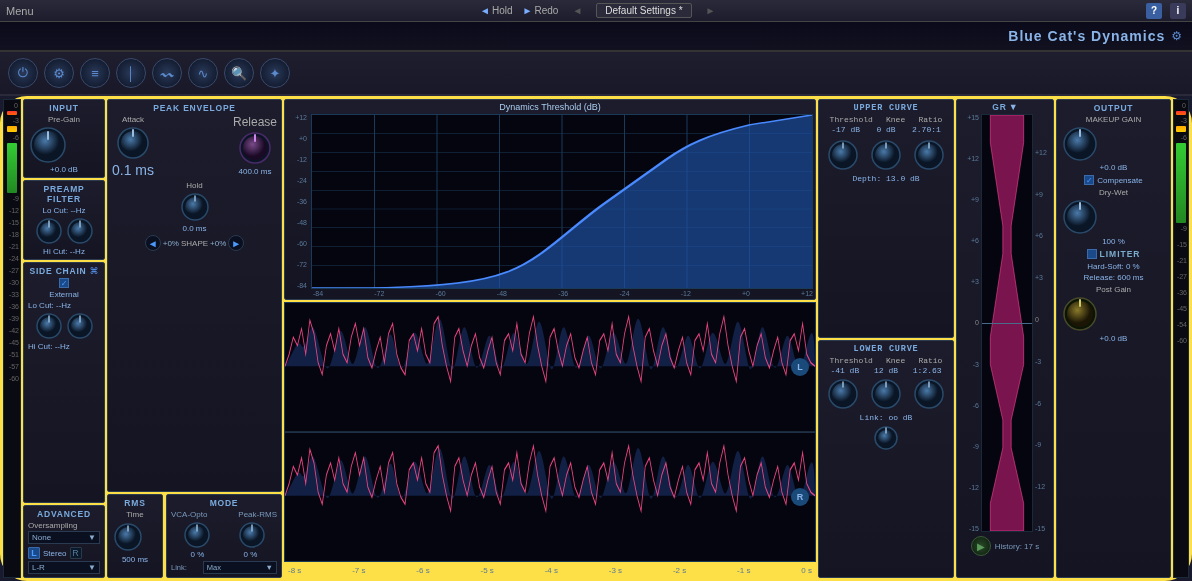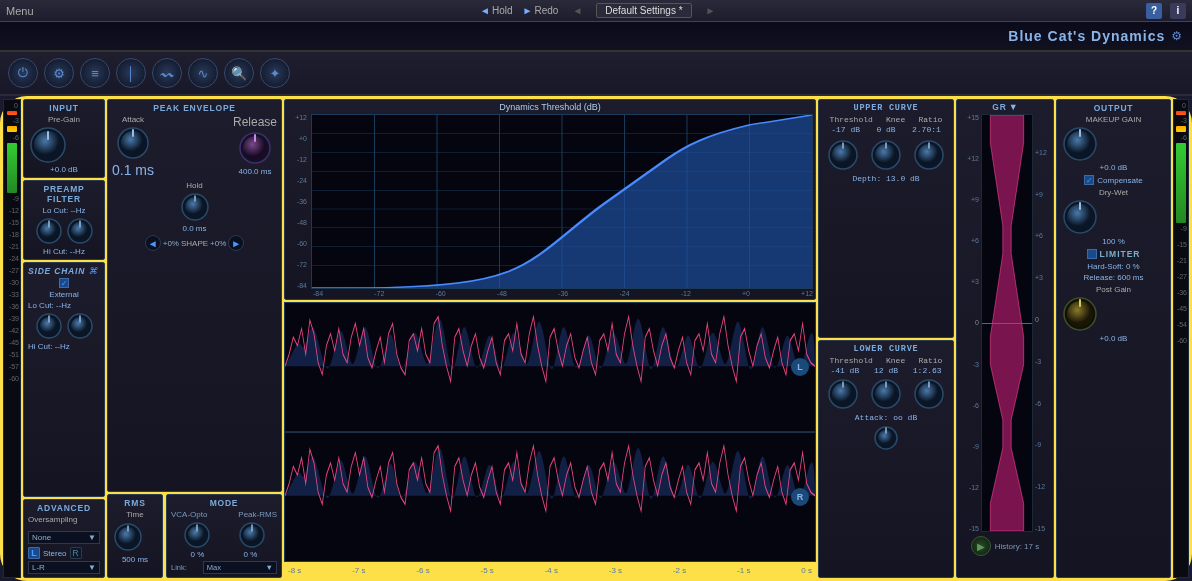--- a/index.html
+++ b/index.html
@@ -350,21 +350,21 @@
             <circle cx="14" cy="14" r="12" fill="#0a1525" stroke="#2a4a6a" stroke-width="1.5"></circle>
             <circle cx="14" cy="14" r="9" fill="url(#kg1)"></circle>
             <line x1="14" y1="4" x2="14" y2="10" stroke="#9abcde" stroke-width="1.5" stroke-linecap="round"></line>
           </svg>
         </div>
       </div>
       <div style="font-size:8px; color:#8ab4e8; text-align:center;">Hi Cut: --Hz</div>
     </div>
 
     <div class="section-box" style="flex:1;">
-      <div style="display:flex; align-items:center; justify-content:flex-start; gap:3px;font-style:italic;">
+      <div style="display:flex; align-items:center; justify-content:center; gap:3px;">
         <div class="section-title" style="margin-bottom:0;">SIDE CHAIN</div>
         <span style="color:#5a9aff; font-size:9px;">⌘</span>
       </div>
       <div style="display:flex; align-items:center; gap:2px; margin:2px 0;flex-direction:column;">
         <div class="checkbox checked"></div>
         <span style="font-size:8px; color:#8ab4e8;">External</span>
       </div>
       <div style="font-size:8px; color:#8ab4e8;">Lo Cut: --Hz</div>
       <div style="display:flex; gap:3px; justify-content:center; margin:2px 0;">
         <div class="knob-visual">
@@ -380,21 +380,21 @@
             <circle cx="14" cy="14" r="9" fill="url(#kg1)"></circle>
             <line x1="14" y1="4" x2="14" y2="10" stroke="#9abcde" stroke-width="1.5" stroke-linecap="round"></line>
           </svg>
         </div>
       </div>
       <div style="font-size:8px; color:#8ab4e8;">Hi Cut: --Hz</div>
     </div>
 
     <div class="section-box">
       <div class="section-title">ADVANCED</div>
-      <div style="font-size:8px; color:#aaa; margin-bottom:7px;">Oversampling</div>
+      <div style="font-size:8px; color:#aaa; margin-bottom:1px;">Oversampling</div>
       <div class="dropdown">
         <span>None</span>
           <span>▼</span>
       </div>
       <div style="display:flex; align-items:center; gap:3px; margin-top:3px;">
         <div style="width:12px;height:12px; background:#1a4a8a; border:1px solid #3a6aaa; border-radius:1px; display:flex;align-items:center;justify-content:center; color:#4a9aff; font-size:9px; font-weight:bold; cursor:pointer;">L</div>
         <span style="font-size:8px; color:#8ab4e8;">Stereo</span>
         <div style="width:12px;height:12px; background:#0a1a2a; border:1px solid #2a3a4a; border-radius:1px; display:flex;align-items:center;justify-content:center; color:#5a7a9a; font-size:9px; cursor:pointer;">R</div>
       </div>
       <div class="dropdown" style="margin-top:2px;">
@@ -675,21 +675,21 @@
           </svg>
         </div>
         <div class="knob-visual">
           <svg width="34" height="34" viewBox="0 0 34 34">
             <circle cx="17" cy="17" r="14" fill="#0a1525" stroke="#2a4a6a" stroke-width="1.5"></circle>
             <circle cx="17" cy="17" r="11" fill="url(#kg1)"></circle>
             <line x1="17" y1="5" x2="17" y2="10" stroke="#9abcde" stroke-width="1.5" stroke-linecap="round"></line>
           </svg>
         </div>
       </div>
-      <div style="font-size:8px; color:#8ab4e8; text-align:center;">Attack: oo dB</div>
+      <div style="font-size:8px; color:#8ab4e8; text-align:center;">Link: oo dB</div>
 
       <div style="display:flex; justify-content:center; margin-top:3px;">
         <div class="knob-visual">
           <svg width="26" height="26" viewBox="0 0 26 26">
             <circle cx="13" cy="13" r="11" fill="#0a1525" stroke="#2a4a6a" stroke-width="1.5"></circle>
             <circle cx="13" cy="13" r="8" fill="url(#kg1)"></circle>
             <line x1="13" y1="3" x2="13" y2="8" stroke="#9abcde" stroke-width="1.5" stroke-linecap="round"></line>
           </svg>
         </div>
       </div>

